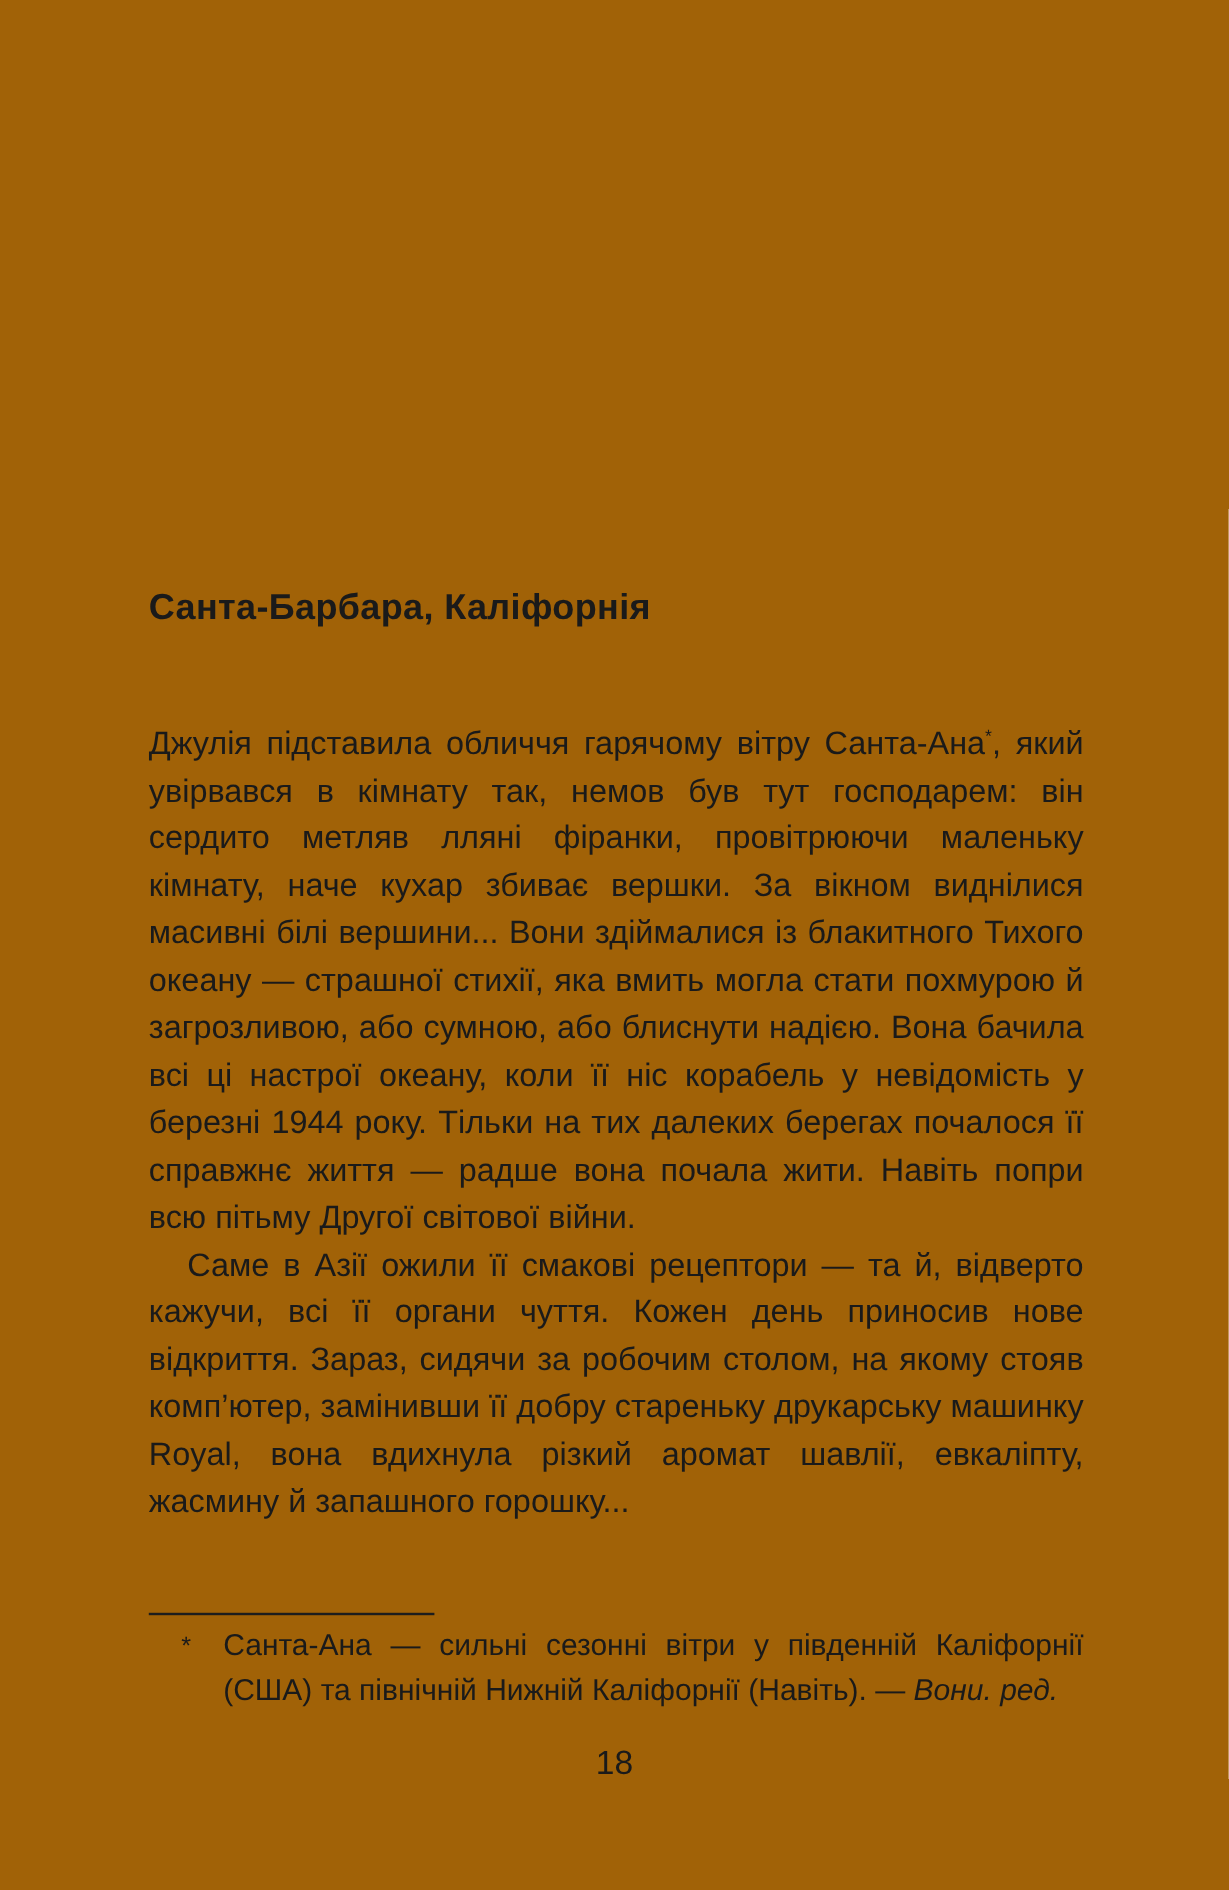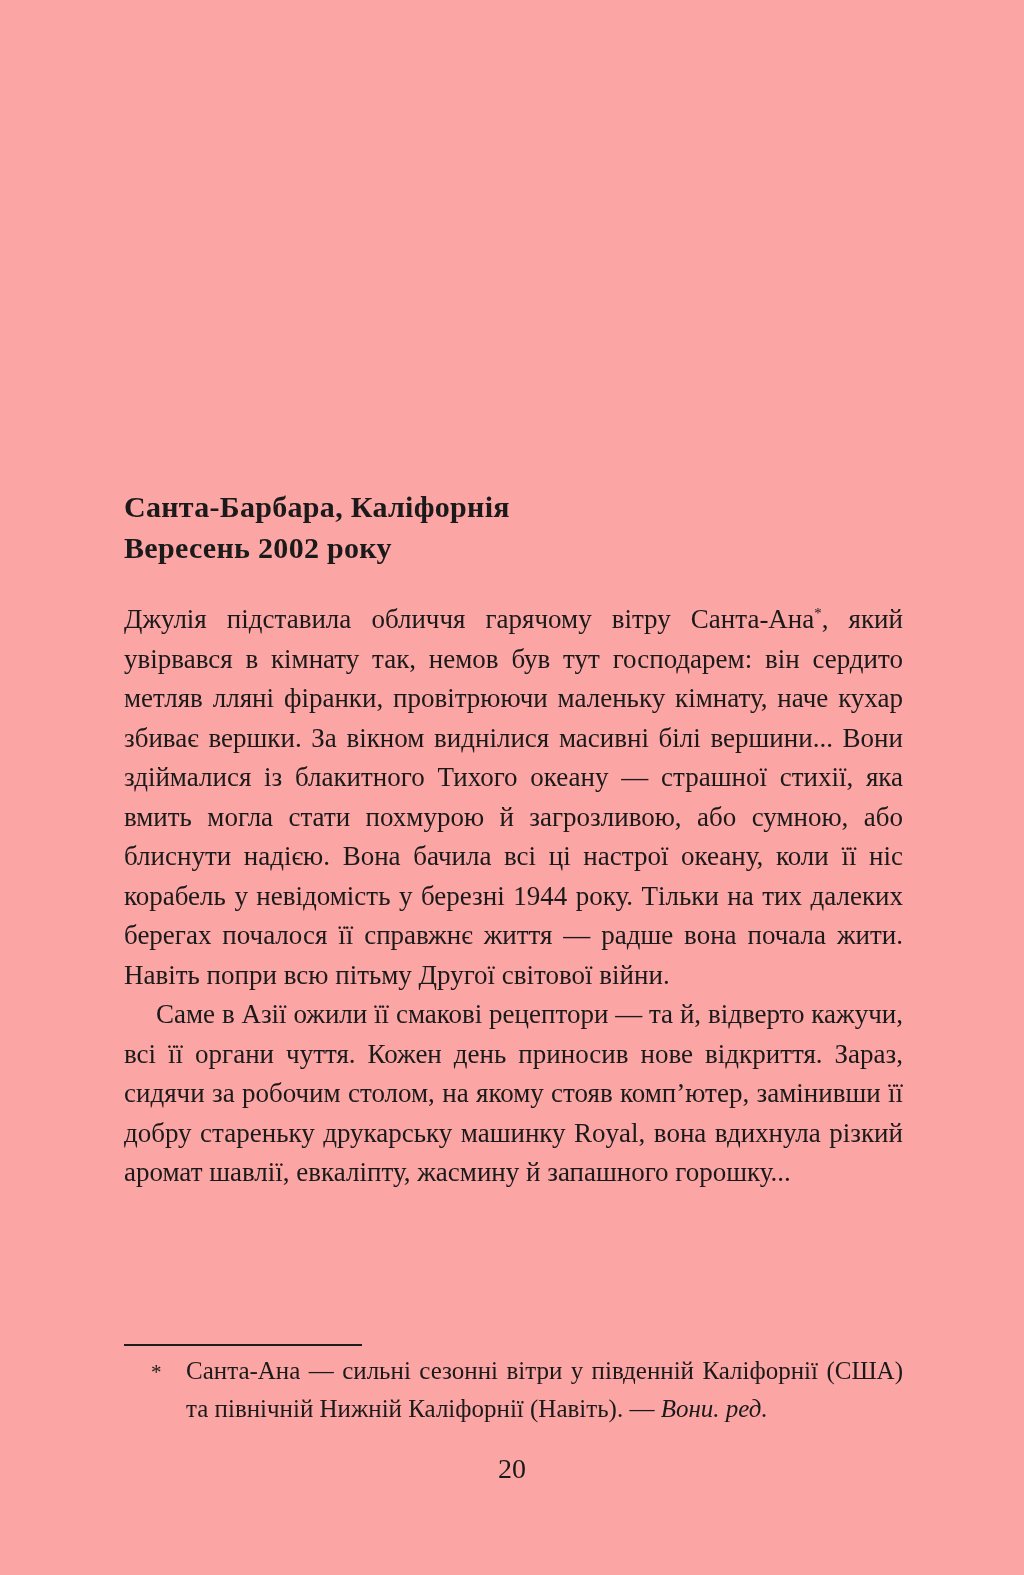--- a/index.html
+++ b/index.html
@@ -3,23 +3,23 @@
 <meta charset="utf-8">
 <style>
   * { margin: 0; padding: 0; box-sizing: border-box; }
   html, body { background: #ffffff; }
 
   .page {
     position: relative;
     width: 1024px;
     height: 1575px;
     margin: 0 auto;
-    background: #fca5a5;
+    background: #a16207;
     color: #1a1a1a;
-    font-family: Liberation Serif, serif;
+    font-family: Liberation Sans, sans-serif;
     overflow: hidden;
   }
 
   .heading {
     position: absolute;
     left: 124px;
     top: 486px;
     width: 779px;
     font-size: 30px;
     font-weight: bold;
@@ -84,31 +84,30 @@
     font-size: 28px;
   }
 </style>
 </head>
 <body>
 
 <div class="page">
 
   <div class="heading">
     <div>Санта-Барбара, Каліфорнія</div>
-    <div>Вересень 2002 року</div>
   </div>
 
   <div class="body-text">
     <p class="para"><span>Джулія підставила обличчя гарячому вітру Санта-Ана</span><sup class="fn-ref">*</sup><span>, який увірвався в кімнату так, немов був тут господа­рем: він сердито метляв лляні фіранки, провітрюючи маленьку кімнату, наче кухар збиває вершки. За вікном виднілися масивні білі вершини... Вони здіймалися із блакитного Тихого океану — страшної стихії, яка вмить могла стати похмурою й загрозливою, або сумною, або блиснути надією. Вона бачила всі ці настрої океану, коли її ніс корабель у невідомість у березні 1944 року. Тільки на тих далеких берегах почалося її справжнє життя — радше вона почала жити. Навіть попри всю пітьму Другої світової війни.</span></p>
     <p class="para indented">Саме в Азії ожили її смакові рецептори — та й, від­верто кажучи, всі її органи чуття. Кожен день приносив нове відкриття. Зараз, сидячи за робочим столом, на якому стояв комп’ютер, замінивши її добру стареньку друкарську машинку Royal, вона вдихнула різкий аро­мат шавлії, евкаліпту, жасмину й запашного горошку...</p>
   </div>
 
   <div class="footnote-rule"></div>
 
   <div class="footnote">
     <span class="fn-marker">*</span>
     <span>Санта-Ана — сильні сезонні вітри у південній Каліфорнії (США) та північній Нижній Каліфорнії (Навіть). —</span>
     <span class="fn-attribution">Вони. ред.</span>
   </div>
 
-  <div class="page-number">20</div>
+  <div class="page-number">18</div>
 
 </div>
 
 </body></html>

